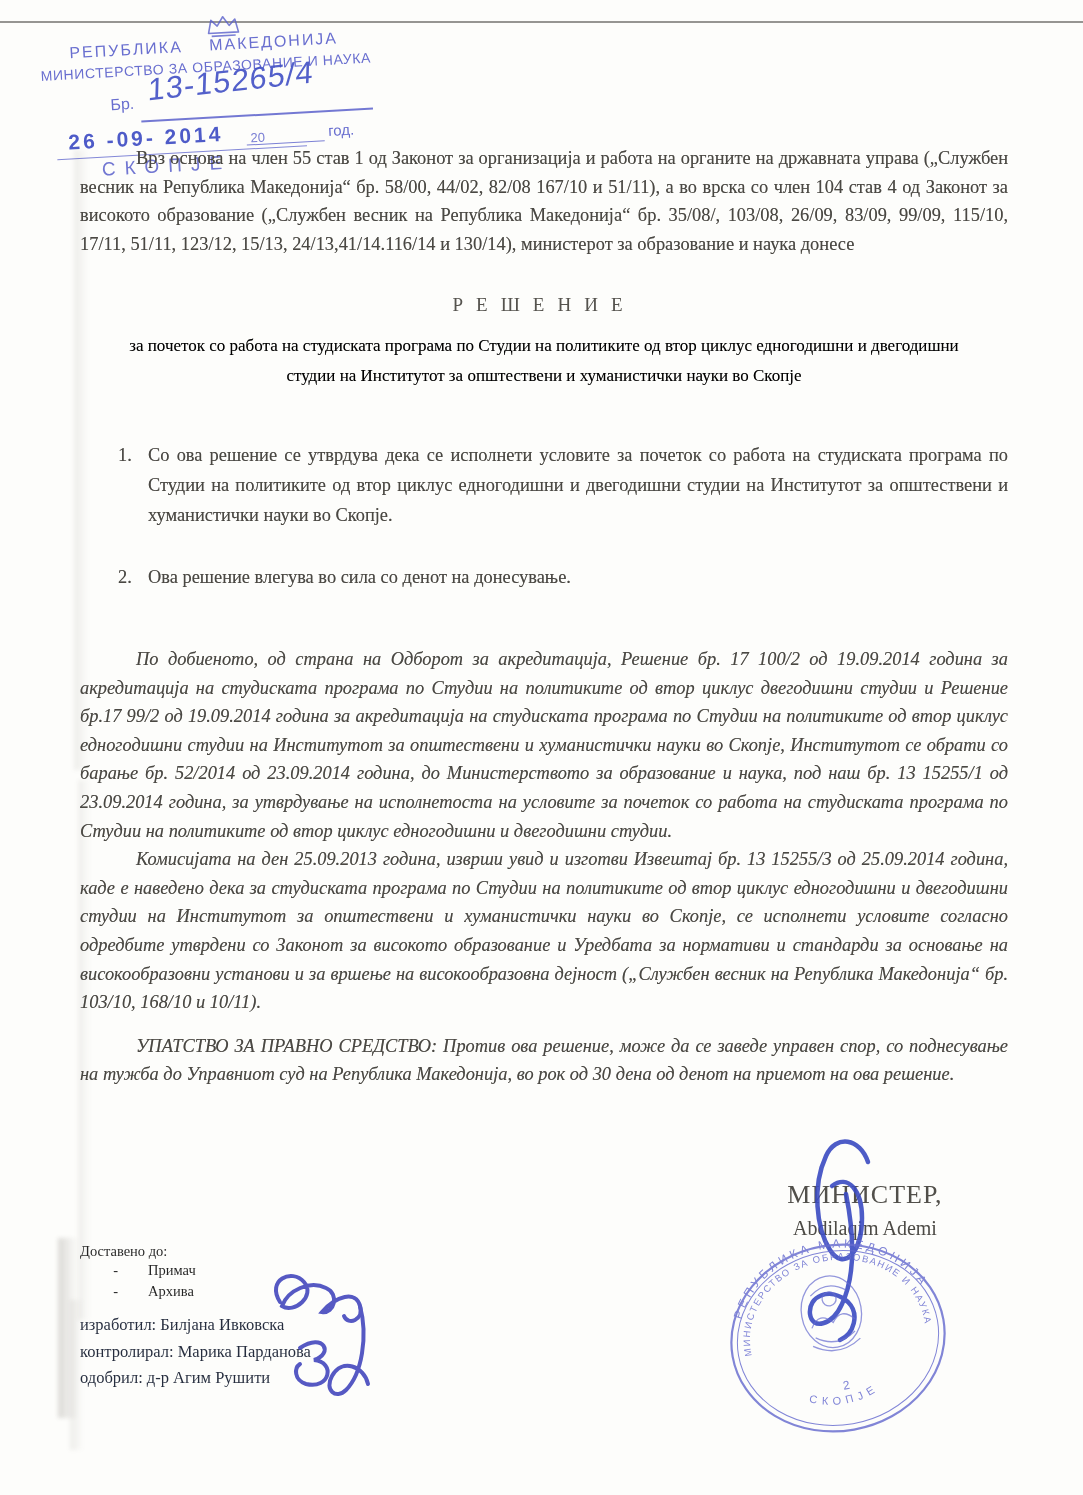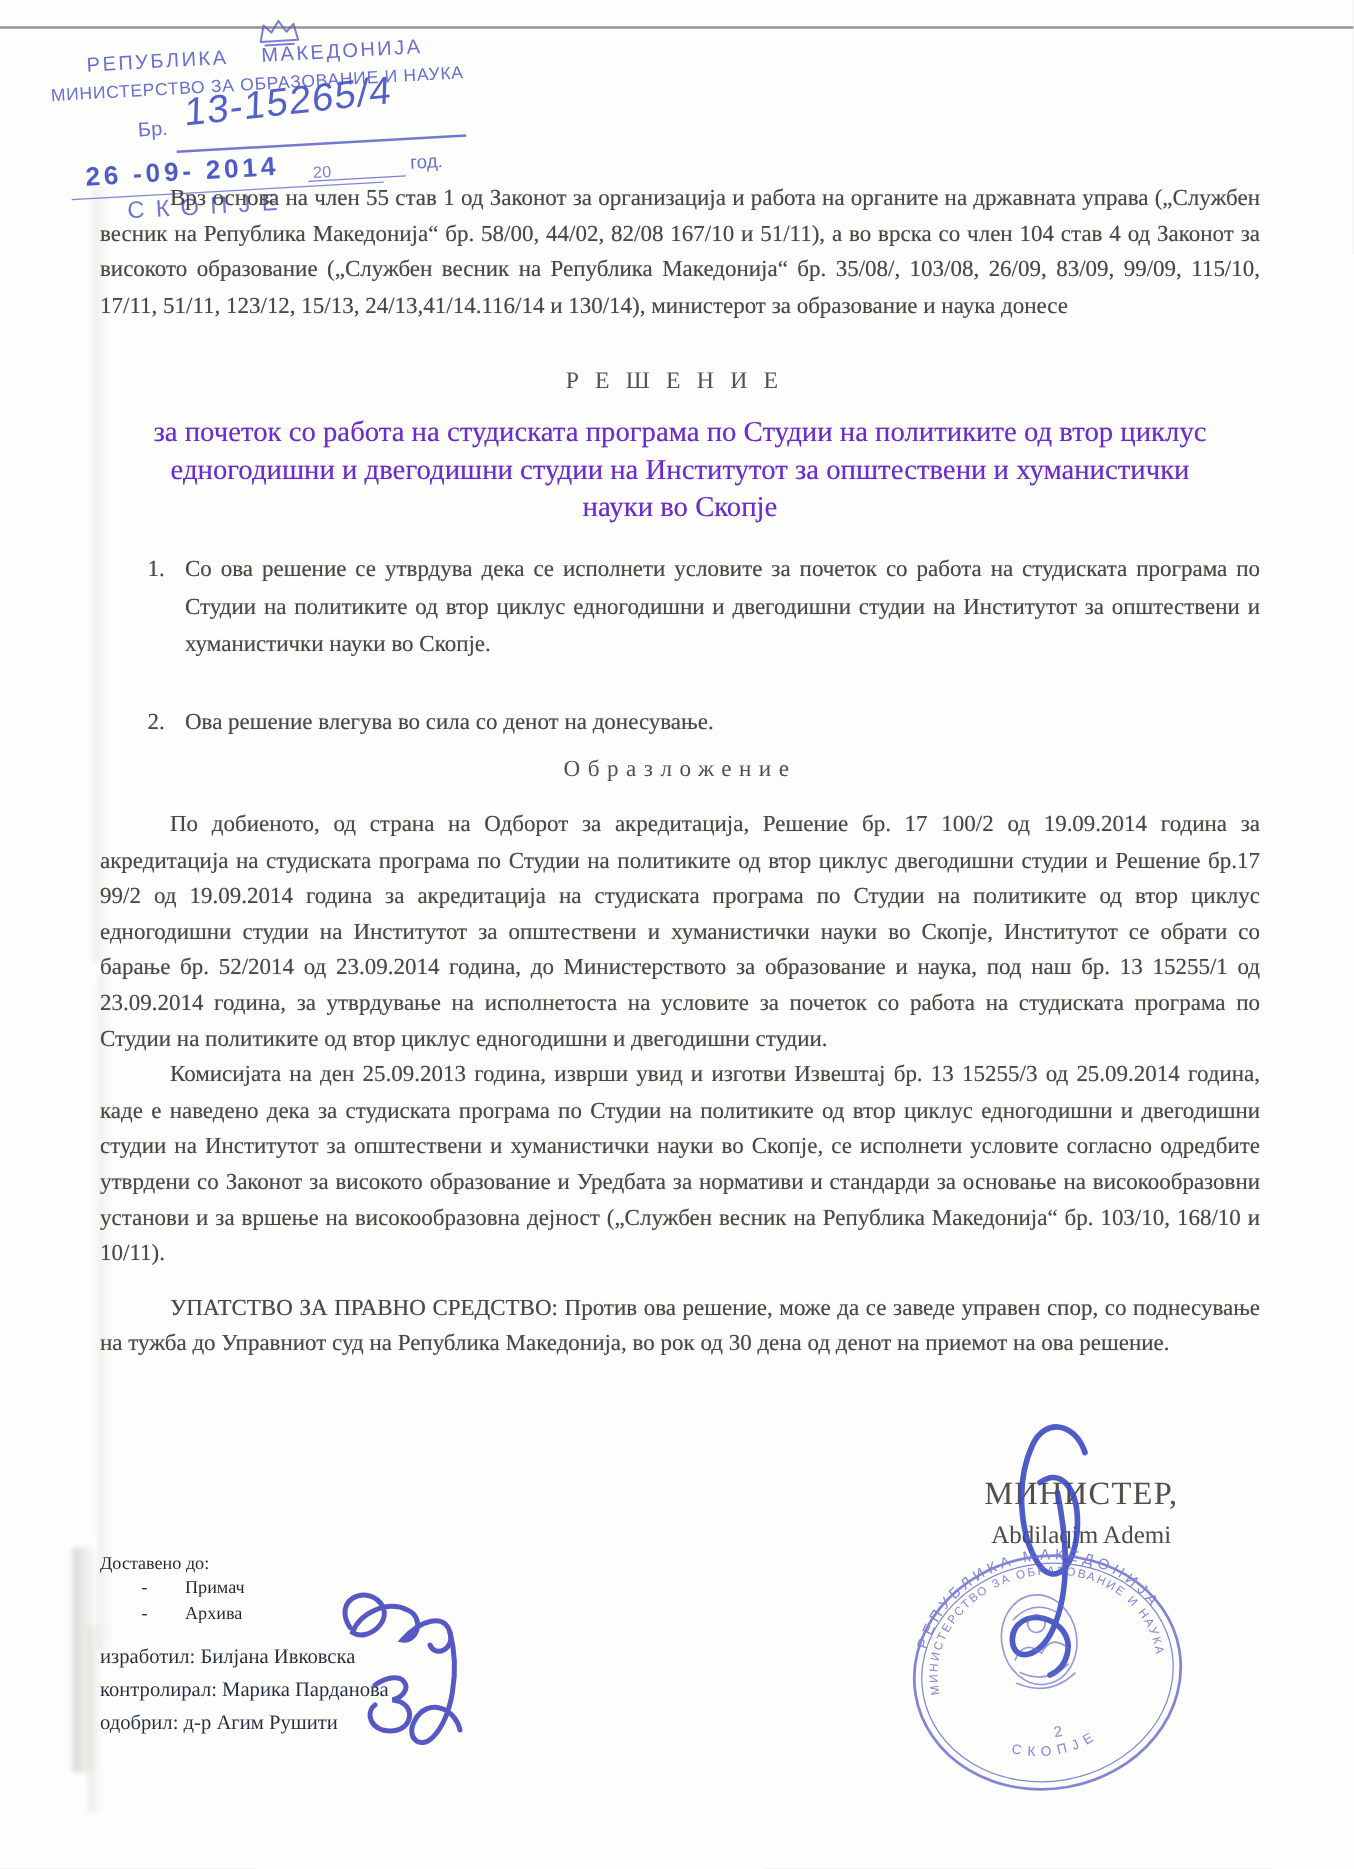--- a/index.html
+++ b/index.html
@@ -58,34 +58,34 @@
   }
   .indent{text-indent:56px;}
   .intro{top:144px;}
   .d-title{
     position:absolute;left:80px;width:928px;top:294px;
     text-align:center;font-size:19px;letter-spacing:13px;
     color:#55534e;
   }
   .d-subject{
     position:absolute;left:122px;width:844px;top:331px;
-    text-align:center;font-size:23px;line-height:30px;
-    color:#6d28d9;text-shadow:0 0 .6px rgba(74,72,67,.5);
+    text-align:center;font-size:17px;line-height:30px;
+    color:#000000;text-shadow:0 0 .6px rgba(74,72,67,.5);
   }
   .items{position:absolute;left:80px;width:928px;top:440px;}
   .item{display:flex;margin-bottom:32px;font-size:18.4px;line-height:30px;text-shadow:0 0 .6px rgba(74,72,67,.5);}
   .item .num{flex:none;width:30px;margin-left:38px;}
   .item .itxt{flex:1;text-align:justify;}
   .r-heading{
     position:absolute;left:80px;width:928px;top:606px;
     text-align:center;font-size:18.5px;letter-spacing:6px;
     color:#52504b;
   }
   .r-body{position:absolute;left:80px;width:928px;top:645px;}
-  .r-body p{margin:0;font-size:18.4px;line-height:28.6px;text-align:justify;text-shadow:0 0 .6px rgba(74,72,67,.5);}
+  .r-body p{margin:0;font-size:18.4px;line-height:28.6px;text-align:justify;text-shadow:0 0 .6px rgba(74,72,67,.5);font-style:italic;}
   .r-body p.gap-s{margin-top:6px;}
   .r-body p.gap-m{margin-top:15px;}
 
   
   .minister{position:absolute;left:735px;top:1180px;width:260px;text-align:center;}
   .minister .m-title{font-size:26px;letter-spacing:1px;color:#514f4a;}
   .minister .m-name{font-size:20px;margin-top:7px;color:#4c4a45;}
   .sig-main{position:absolute;left:768px;top:1132px;opacity:.9;}
   .sig-small{position:absolute;left:252px;top:1262px;opacity:.88;}
 
@@ -145,21 +145,20 @@
     <div class="item">
       <span class="num">1.</span>
       <span class="itxt">Со ова решение се утврдува дека се исполнети условите за почеток со работа на студиската програма по Студии на политиките од втор циклус едногодишни и двегодишни студии на Институтот за општествени и хуманистички науки во Скопје.</span>
     </div>
     <div class="item">
       <span class="num">2.</span>
       <span class="itxt">Ова решение влегува во сила со денот на донесување.</span>
     </div>
   </div>
 
-  <div class="r-heading">Образложение</div>
   <div class="r-body">
     <p class="indent">По добиеното, од страна на Одборот за акредитација, Решение  бр. 17 100/2 од  19.09.2014 година за акредитација на студиската програма по Студии на политиките од втор циклус двегодишни студии и Решение  бр.17 99/2  од  19.09.2014  година за акредитација на студиската програма по Студии на политиките од втор циклус едногодишни студии на Институтот за општествени и хуманистички науки во Скопје, Институтот се обрати со барање бр. 52/2014 од 23.09.2014  година, до Министерството за образование и наука, под наш бр. 13 15255/1 од 23.09.2014 година, за утврдување на исполнетоста на условите за почеток со работа на студиската програма по Студии на политиките од втор циклус едногодишни и двегодишни студии.</p>
     <p class="indent">Комисијата на ден 25.09.2013 година, изврши увид и изготви Извештај бр. 13 15255/3 од 25.09.2014 година, каде е наведено дека за студиската програма по Студии на политиките од втор циклус едногодишни и двегодишни студии на Институтот за општествени и хуманистички науки во Скопје,  се исполнети условите согласно одредбите утврдени со Законот за високото образование и Уредбата за нормативи и стандарди за основање на високообразовни установи и за вршење на високообразовна дејност („Службен весник на Република Македонија“ бр. 103/10, 168/10 и 10/11).</p>
     <p class="indent gap-m">УПАТСТВО ЗА ПРАВНО СРЕДСТВО: Против ова решение, може да се заведе управен спор, со поднесување на тужба до Управниот суд на Република Македонија, во рок од 30 дена од денот на приемот на ова решение.</p>
   </div>
 
   <div class="minister">
     <div class="m-title">МИНИСТЕР,</div>
     <div class="m-name">Abdilaqim Ademi</div>
   </div>

